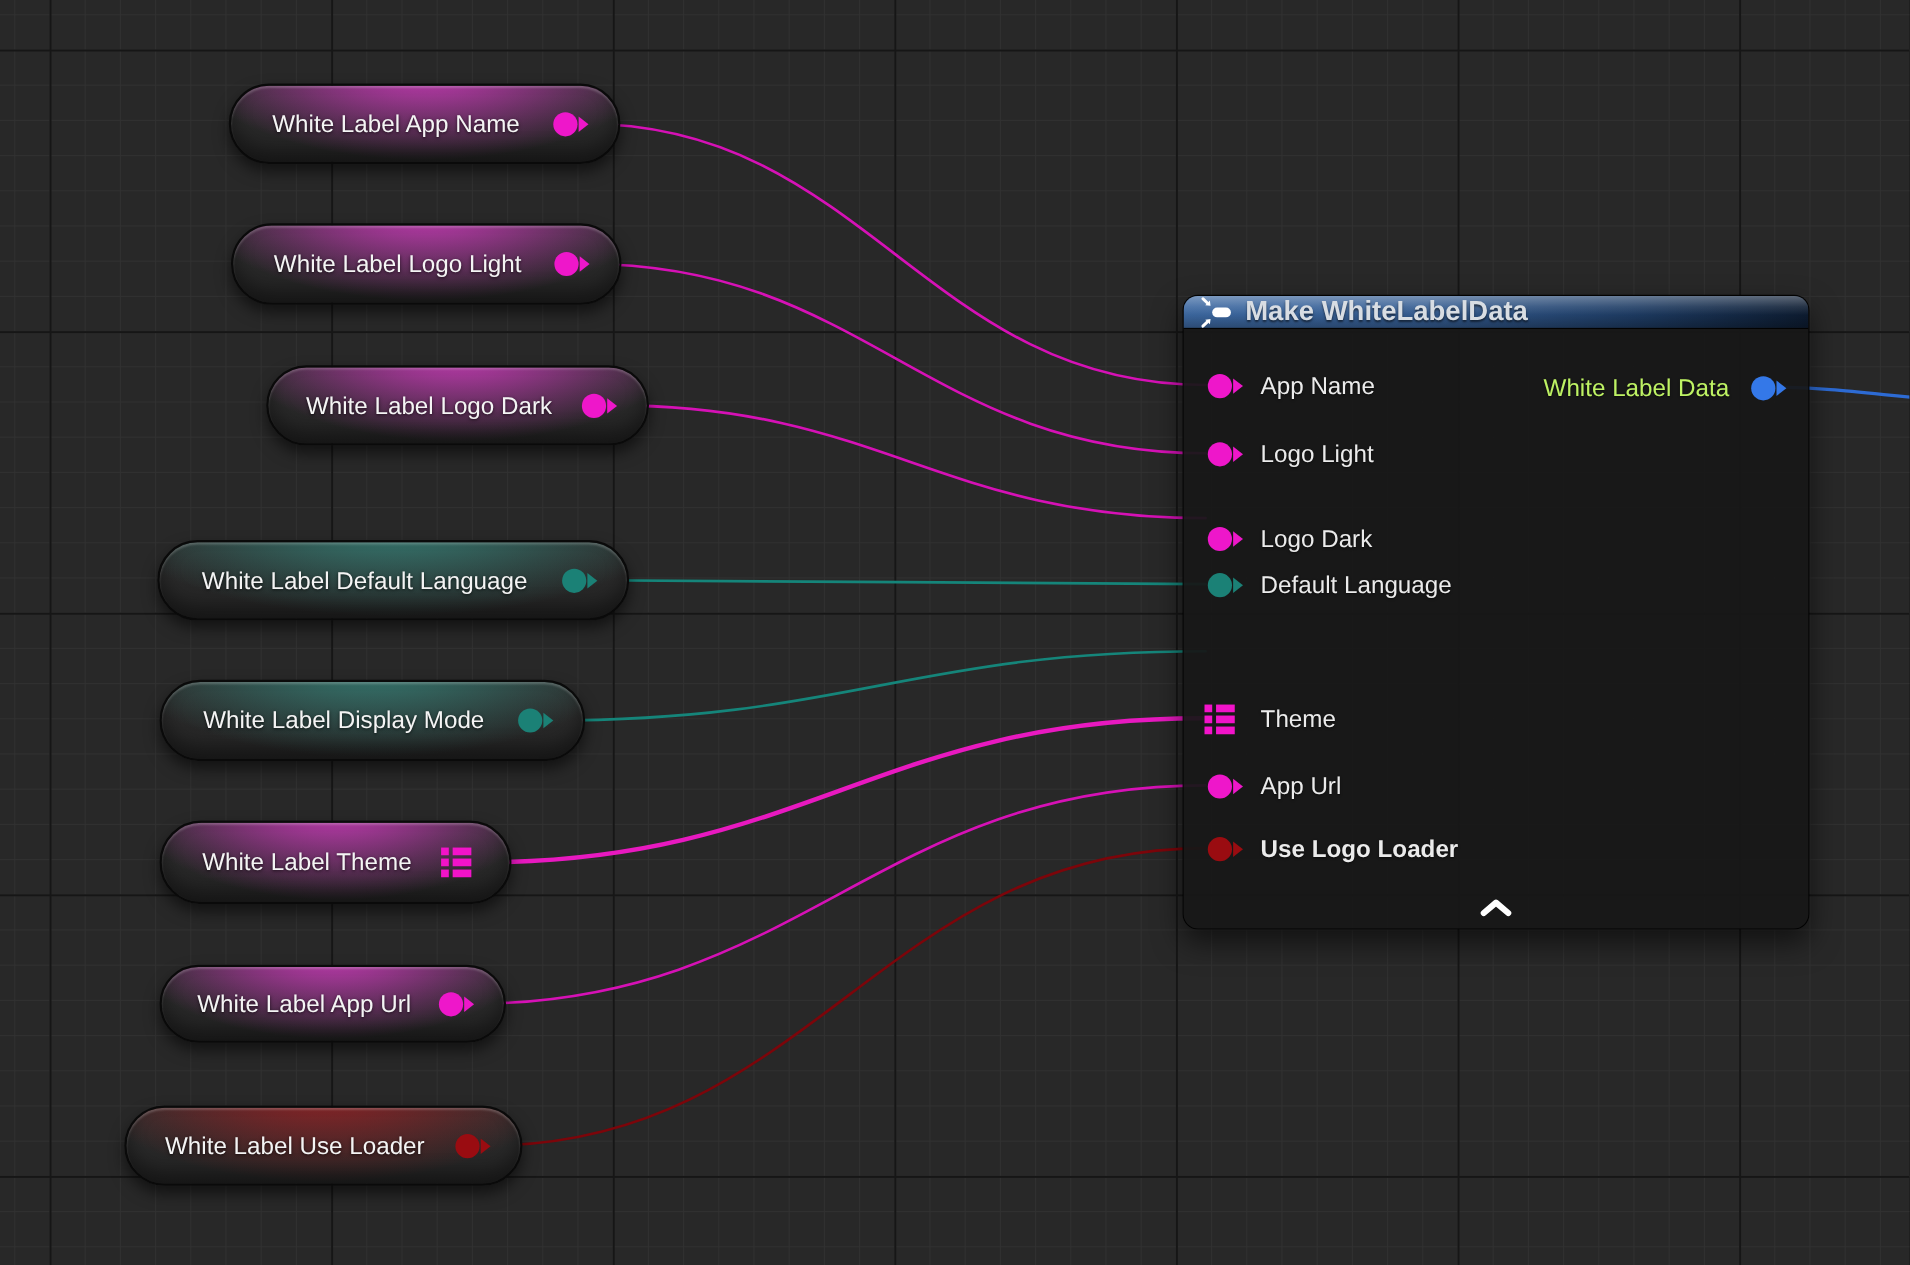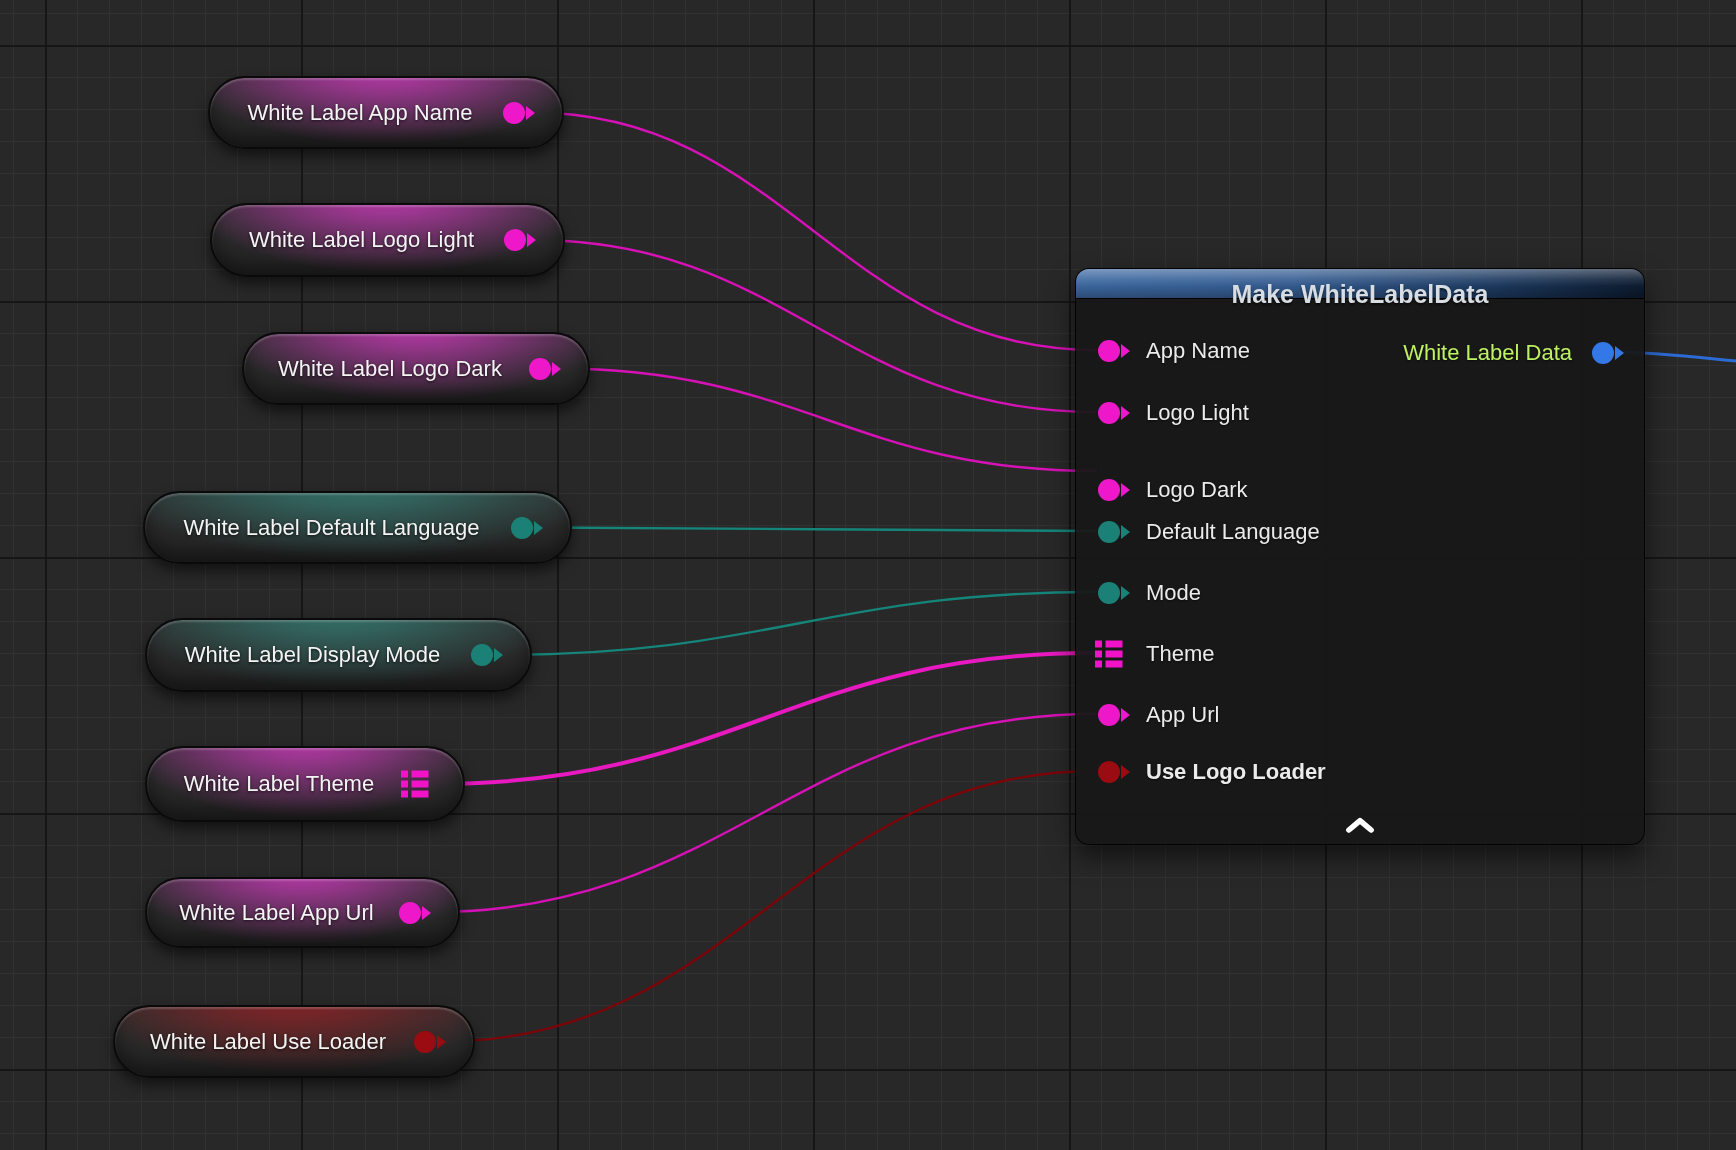--- a/index.html
+++ b/index.html
@@ -62,21 +62,20 @@
   .mn-title{
     position:absolute;top:0;left:0;right:0;height:30px;
     box-sizing:border-box;
     border-radius:13px 13px 0 0;
     display:flex;align-items:center;gap:11px;
     padding:0 15px;
     border-bottom:1px solid #000;
     background:
       linear-gradient(180deg,rgba(255,255,255,.33) 0%,rgba(255,255,255,.10) 34%,rgba(0,0,0,.05) 60%,rgba(0,0,0,.28) 100%),
       linear-gradient(90deg,#3d69a2 0%,#355d92 38%,#1e3c64 72%,#0d1c31 100%);
-    flex-direction: column;
   }
   .mn-title span{
     font-size:25px;font-weight:bold;color:#d8dde3;
     text-shadow:0 2px 2px rgba(0,0,0,.55);
     white-space:nowrap;
   }
   .mn-row{position:absolute;left:0;right:0;height:60px;}
   .mn-row .pin{left:22px;top:50%;transform:translateY(-50%);}
   .mn-row .struct-pin-wrap{left:18px;right:auto;}
   .mn-label{
@@ -175,24 +174,20 @@
           <span class="mn-label">Logo Light</span>
         </div>
         <div class="mn-row" style="top: 191px;">
           <div class="pin" style="--c: #ee17ca;"></div>
           <span class="mn-label">Logo Dark</span>
         </div>
         <div class="mn-row" style="top: 233px; text-align: center;">
           <div class="pin" style="--c: #1b8176;"></div>
           <span class="mn-label">Default Language</span>
         </div>
-        <div class="mn-row" style="top: 294px;">
-          <div class="pin" style="--c: #1b8176;"></div>
-          <span class="mn-label">Mode</span>
-        </div>
         <div class="mn-row" style="top: 355px;">
           <span class="struct-pin-wrap"><svg width="30" height="30" viewBox="0 0 30 30">
               <g fill="#f213c9">
                 <rect x="1" y="1.5" width="7" height="7"></rect>
                 <rect x="11.5" y="1.5" width="17" height="7"></rect>
                 <rect x="1" y="11.5" width="7" height="7"></rect>
                 <rect x="11.5" y="11.5" width="17" height="7"></rect>
                 <rect x="1" y="21.5" width="7" height="7"></rect>
                 <rect x="11.5" y="21.5" width="17" height="7"></rect>
               </g>

